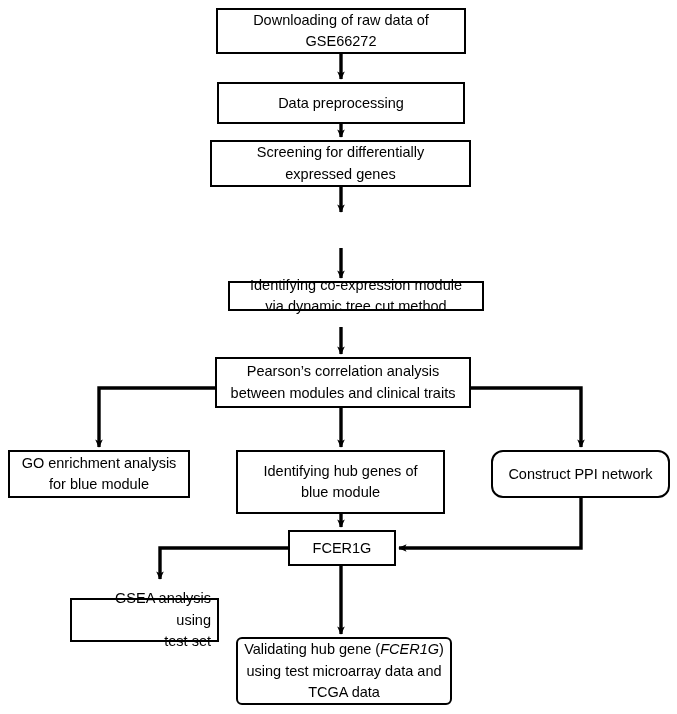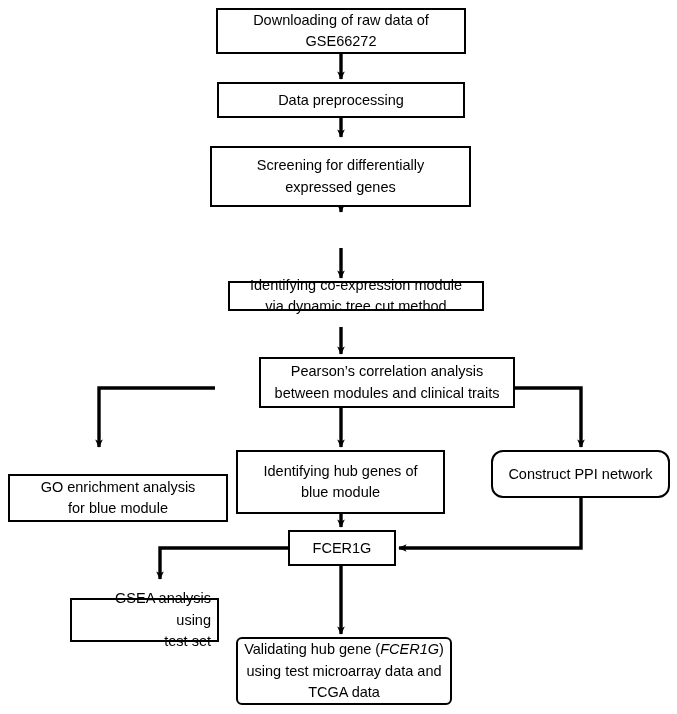--- a/index.html
+++ b/index.html
@@ -83,41 +83,41 @@
 
       <line x1="341" y1="566" x2="341" y2="634" marker-end="url(#arrowhead)"></line>
     </g>
   </svg>
 
   <div class="node" style="left:216px; top:8px; width:250px; height:46px;">
     <span class="label">Downloading of raw data of
 GSE66272</span>
   </div>
 
-  <div class="node" style="left:217px; top:82px; width:248px; height:36px;">
+  <div class="node" style="left:217px; top:82px; width:248px; height:42px;">
     <span class="label">Data preprocessing</span>
   </div>
 
-  <div class="node" style="left:210px; top:140px; width:261px; height:61px;margin-top:6px;">
+  <div class="node" style="left:210px; top:140px; width:261px; height:47px;">
     <span class="label">Screening for differentially
 expressed genes</span>
   </div>
 
 
   <div class="node" style="left:228px; top:281px; width:256px; height:30px;">
     <span class="label">Identifying co-expression module
 via dynamic tree cut method</span>
   </div>
 
-  <div class="node" style="left:215px; top:357px; width:256px; height:51px;margin-left:44px;">
+  <div class="node" style="left:215px; top:357px; width:256px; height:51px;">
     <span class="label">Pearson’s correlation analysis
 between modules and clinical traits</span>
   </div>
 
-  <div class="node" style="left:8px; top:450px; width:220px; height:48px;margin-top:24px;">
+  <div class="node" style="left:8px; top:450px; width:182px; height:48px;">
     <span class="label">GO enrichment analysis
 for blue module</span>
   </div>
 
   <div class="node" style="left:236px; top:450px; width:209px; height:64px;">
     <span class="label">Identifying hub genes of
 blue module</span>
   </div>
 
   <div class="node" style="left:491px; top:450px; width:179px; height:48px;border-radius:12px;">

